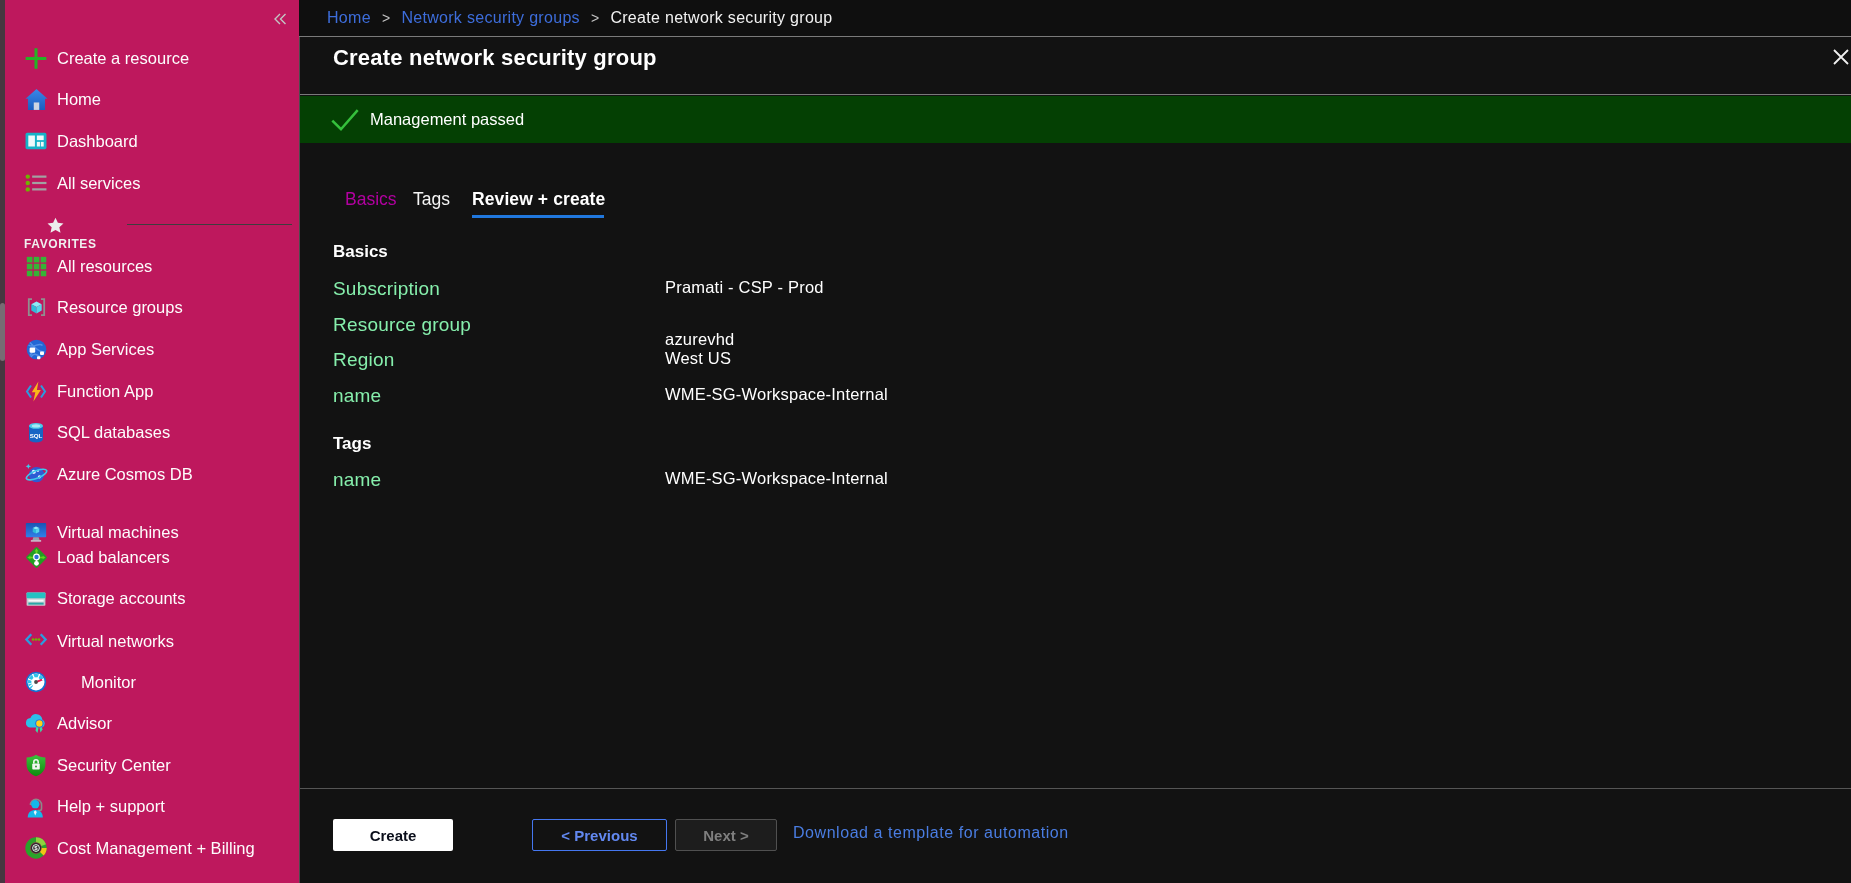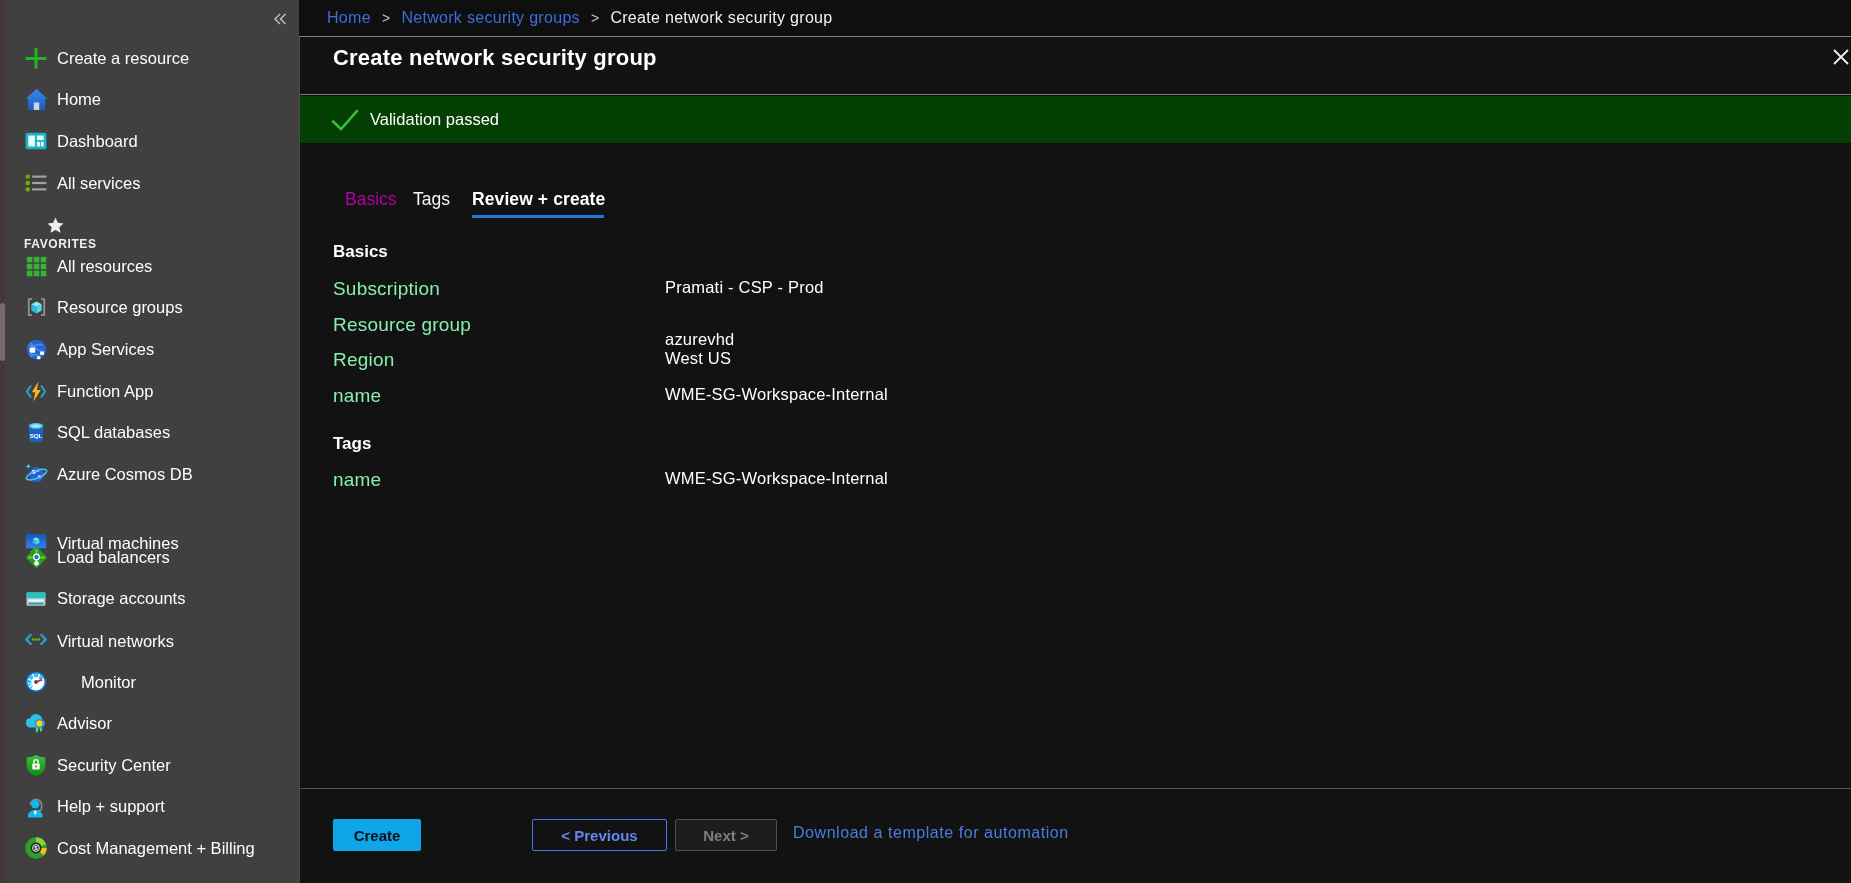--- a/index.html
+++ b/index.html
@@ -3,21 +3,21 @@
 <meta charset="utf-8">
 <style>
   html,body{margin:0;padding:0;background:#111;}
   body{width:1851px;height:883px;font-family:"Liberation Sans",sans-serif;overflow:hidden;}
   #root{position:relative;width:1851px;height:883px;background:#121212;}
   .abs{position:absolute;}
   
   #strip{left:0;top:0;width:5px;height:883px;background:#453740;}
   #thumb{left:0;top:303px;width:5px;height:58px;background:#786b73;border-radius:3px;}
   
-  #sidebar{left:5px;top:0;width:294px;height:883px;background:#404040;}
+  #sidebar{left:5px;top:0;width:294px;height:883px;background:#be185d;}
   .mitem{position:absolute;left:19px;height:22px;display:flex;align-items:center;color:#fdfdfd;font-size:16.5px;white-space:nowrap;}
   .mitem .ic{width:24px;height:24px;display:flex;align-items:center;justify-content:center;margin-right:9px;flex:none;}
   .fav{font-size:12px;font-weight:bold;letter-spacing:0.6px;color:#f0f0f0;}
   #favline{left:122px;top:224px;width:165px;height:1px;background:#3e3e3e;}
   #collapse{left:268px;top:13px;width:14px;height:12px;}
   
   #main{left:299px;top:0;width:1552px;height:883px;background:#121212;}
   #crumbbar{left:0;top:0;width:1552px;height:36px;background:#0f0f0f;border-bottom:1px solid #7a7a7a;display:flex;align-items:center;font-size:16px;letter-spacing:0.3px;color:#cfcfcf;}
   #crumbbar a{color:#3d6ddb;text-decoration:none;}
   .crumbsep{color:#c4c4c4;font-size:14px;margin:0 11px;}
@@ -29,21 +29,21 @@
   
   .tab{position:absolute;top:189px;font-size:17.5px;}
   #tabline{left:173px;top:215px;width:132px;height:3px;background:#2077dd;}
   
   .h1{position:absolute;left:34px;color:#fff;font-size:17px;font-weight:bold;}
   .lbl{position:absolute;left:34px;color:#86efac;font-size:19px;letter-spacing:0.2px;}
   .val{position:absolute;left:366px;color:#fff;font-size:16.5px;letter-spacing:0.2px;}
   
   #footline{left:1px;top:788px;width:1551px;height:1px;background:#555;}
   .btn{position:absolute;top:819px;height:32px;box-sizing:border-box;display:flex;align-items:center;justify-content:center;font-size:15px;border-radius:2px;}
-  #btncreate{left:34px;width:88px;background:#0ea5e9;color:#0a0e1a;font-weight:bold;}
+  #btncreate{left:34px;width:120px;background:#ffffff;color:#0a0e1a;font-weight:bold;}
   #btnprev{left:233px;width:135px;border:1px solid #4577f0;color:#6288f0;background:transparent;font-weight:bold;}
   #btnnext{left:376px;width:102px;border:1px solid #505050;color:#7f7f7f;background:#1d1d1d;font-weight:bold;}
   #dllink{position:absolute;left:494px;top:824px;color:#4a7de2;font-size:16px;letter-spacing:0.55px;}
 </style>
 </head>
 <body>
 <div id="root">
   <div class="abs" id="strip"></div>
   <div class="abs" id="thumb"></div>
   <div class="abs" id="sidebar">
@@ -173,21 +173,21 @@
             <circle cx="11.5" cy="11.5" r="7" fill="#2d5bd4"></circle>
             <circle cx="9" cy="9" r="1.9" fill="#eef4ff"></circle>
             <circle cx="14.2" cy="13.6" r="1.5" fill="#eef4ff"></circle>
             <circle cx="12.8" cy="8.2" r="1" fill="#cfe0f8"></circle>
             <ellipse cx="11.5" cy="11.5" rx="10" ry="3.4" fill="none" stroke="#3ec8ec" stroke-width="1.5" transform="rotate(-22 11.5 11.5)"></ellipse>
             <path d="M4 1.5 L4.7 3.3 L6.5 4 L4.7 4.7 L4 6.5 L3.3 4.7 L1.5 4 L3.3 3.3 Z" fill="#3ec8ec"></path>
           </svg>
         </span>
         <span>Azure Cosmos DB</span>
       </div>
-    <div class="mitem" style="top:532px;text-align:right;">
+    <div class="mitem" style="top:521px;text-align:right;">
         <span class="ic">
           <svg width="22" height="22" viewBox="0 0 21 21">
             <defs>
               <linearGradient id="gvm" x1="0" y1="0" x2="0" y2="1">
                 <stop offset="0" stop-color="#1a54b4"></stop>
                 <stop offset="1" stop-color="#3180e8"></stop>
               </linearGradient>
             </defs>
             <rect x="0.8" y="2" width="19.4" height="13.4" rx="0.8" fill="url(#gvm)"></rect>
             <polygon points="10.5,5.2 13.6,6.8 10.5,8.4 7.4,6.8" fill="#8beaf7"></polygon>
@@ -332,21 +332,21 @@
     <div class="abs" id="titlebar"></div>
       <div class="abs" id="vline"></div>
     <div class="abs" id="title">Create network security group</div>
     <svg class="abs" id="closex" viewBox="0 0 20 20">
         <path d="M3 3 L17 17 M17 3 L3 17" stroke="#f0f0f0" stroke-width="1.8" fill="none"></path>
       </svg>
     <div class="abs" id="greenbar">
       <svg width="30" height="30" style="margin-left:30px" viewBox="0 0 26 26">
           <path d="M2 13.5 L9.5 21 L24 4.5" stroke="#35c03c" stroke-width="2.2" fill="none"></path>
         </svg>
-      <span style="margin-left:10px">Validation passed</span>
+      <span style="margin-left:10px">Management passed</span>
     </div>
     <div class="tab" style="left:46px;color:#b201a0;">Basics</div>
     <div class="tab" style="left:114px;color:#f5f5f5;">Tags</div>
     <div class="tab" style="left:173px;color:#fff;font-weight:bold;letter-spacing:0.1px;">Review + create</div>
     <div class="abs" id="tabline"></div>
 
     <div class="h1" style="top:242px;">Basics</div>
     <div class="lbl" style="top:278px;">Subscription</div>
       <div class="val" style="top:278px;text-align:right;">Pramati - CSP - Prod</div>
     <div class="lbl" style="top:314px;">Resource group</div>

